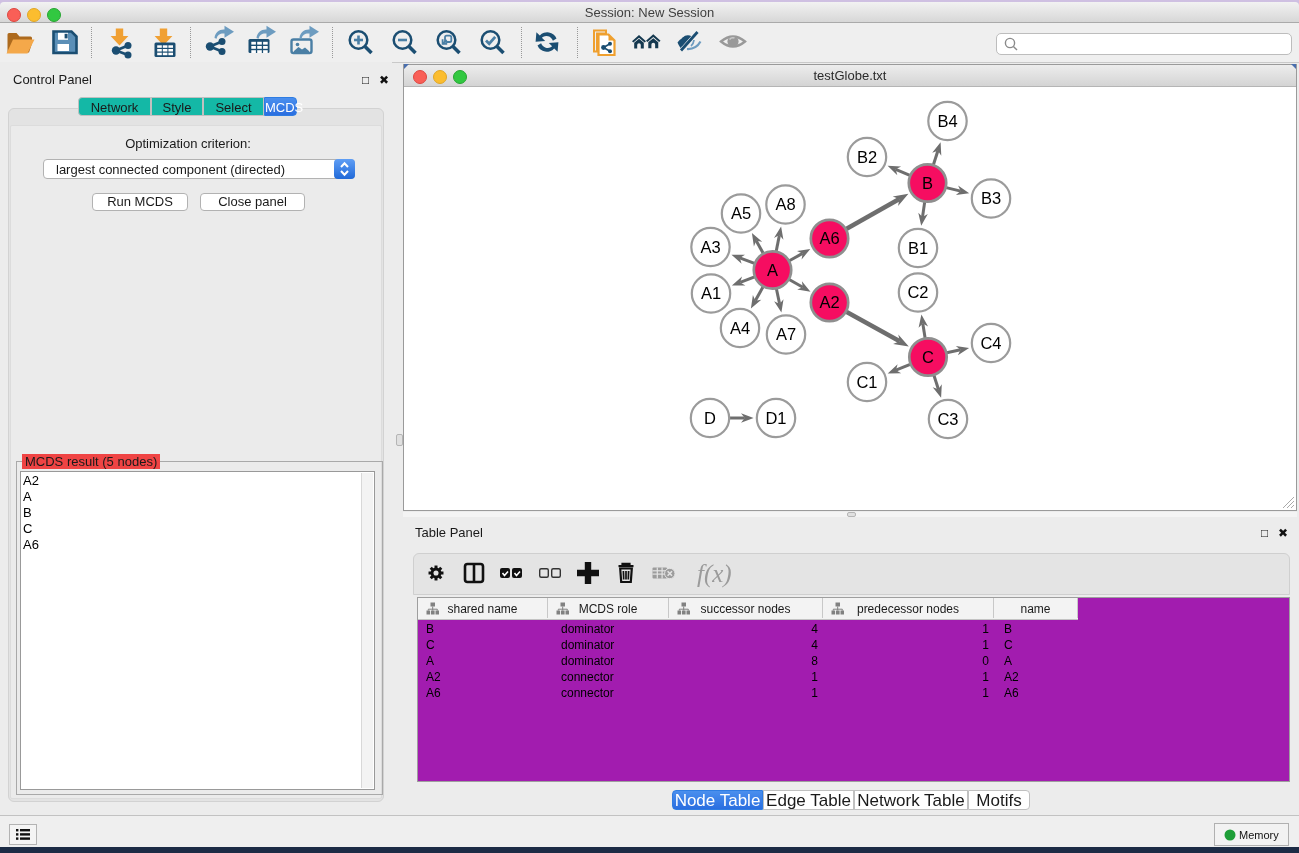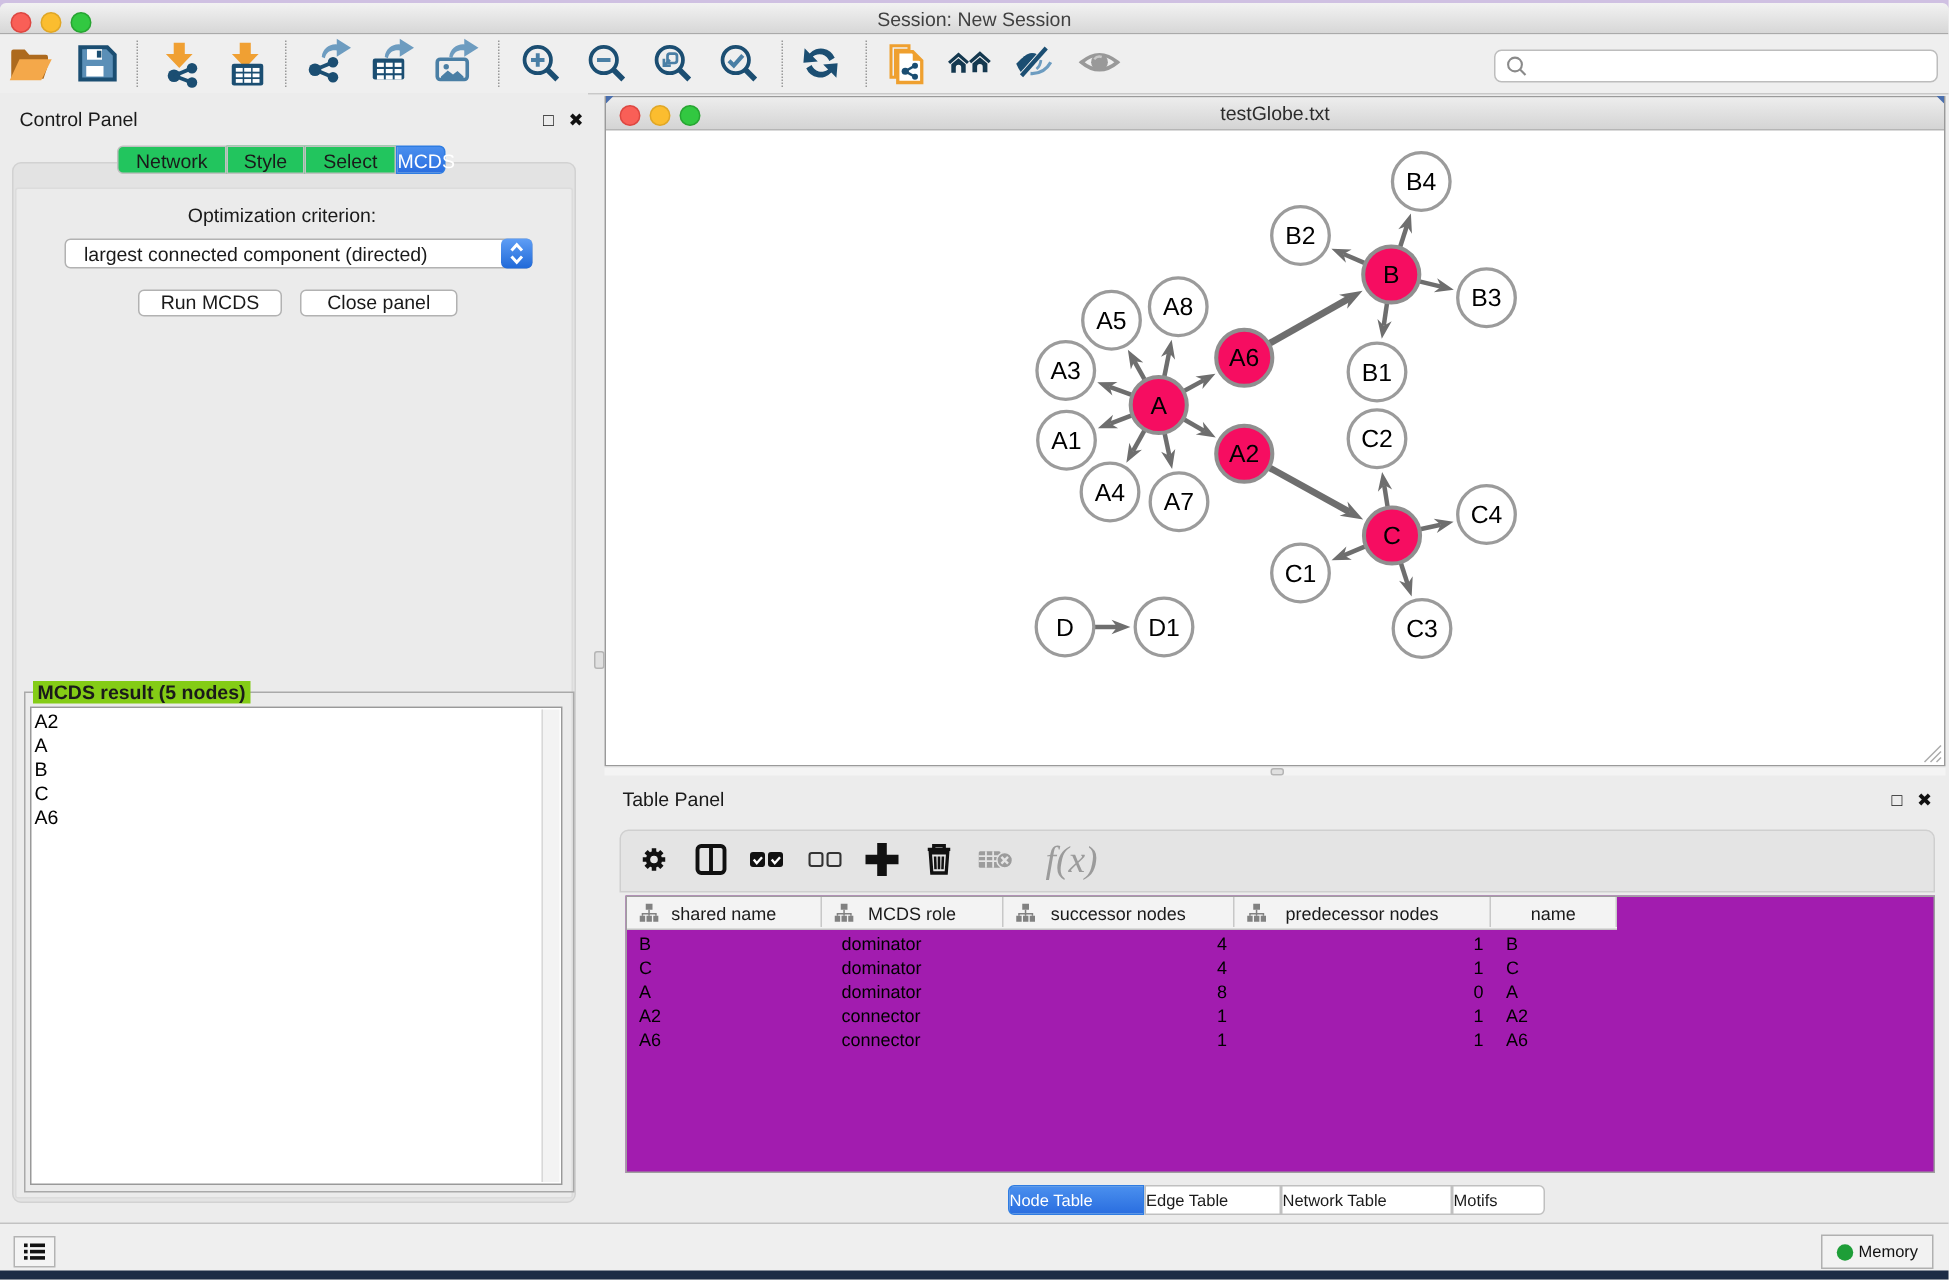--- a/index.html
+++ b/index.html
@@ -10,50 +10,50 @@
 #titlebar{left:0;top:2px;width:1299px;height:20px;background:linear-gradient(#f2f2f2,#d7d7d7);border-bottom:1px solid #aaa;border-radius:4px 4px 0 0;}
 #titlebar .title{position:absolute;left:0;right:0;top:3px;text-align:center;font-size:13px;color:#404040;}
 .tl{position:absolute;width:12px;height:12px;border-radius:50%;top:6px;}
 #toolbar{left:0;top:23px;width:1299px;height:39px;background:#efefef;border-bottom:1px solid #c9c9c9;}
 .tsep{position:absolute;top:4px;height:31px;width:0;border-left:1px dotted #999;}
 #searchbox{position:absolute;left:996px;top:10px;width:294px;height:20px;background:#fff;border:1px solid #bdbdbd;border-radius:5px;}
 
 #cpanel{left:0;top:62px;width:392px;height:753px;background:#ececec;}
 #cpanel .hdr{position:absolute;left:13px;top:10px;font-size:13px;color:#1a1a1a;}
 .winbtns{position:absolute;top:11px;font-size:12px;color:#111;}
-.tabseg{position:absolute;top:0;height:19px;line-height:19px;text-align:center;font-size:13px;color:#1a1a1a;background:#22c55e;border:1px solid #c0c0c0;box-sizing:border-box;}
+.tabseg{position:absolute;top:0;height:19px;line-height:19px;text-align:center;font-size:13px;color:#1a1a1a;background:#14b8a6;border:1px solid #c0c0c0;box-sizing:border-box;}
 .tabseg.sel{background:linear-gradient(#4a8fee,#2a6ee0);color:#fff;border-color:#2e7ce2;}
 #cpbox{position:absolute;left:8px;top:46px;width:376px;height:694px;background:#e3e3e3;border:1px solid #d2d2d2;border-radius:6px;box-sizing:border-box;}
 #cpinner{position:absolute;left:10px;top:63px;width:372px;height:674px;background:#ebebeb;border:1px solid #dcdcdc;border-radius:2px;box-sizing:border-box;}
 #optlabel{position:absolute;left:0;width:376px;top:74px;text-align:center;font-size:13px;color:#1a1a1a;}
 #dropdown{position:absolute;left:43px;top:97px;width:312px;height:20px;background:#fff;border:1px solid #b2b2b2;border-radius:4px;box-sizing:border-box;}
 #dropdown .dtext{position:absolute;left:12px;top:2px;font-size:13px;color:#1a1a1a;}
 #dropdown .dbtn{position:absolute;right:-1px;top:-1px;width:21px;height:20px;border-radius:4px;background:linear-gradient(#5f9ef5,#2069d8);}
 .pushbtn{position:absolute;top:131px;height:18px;background:#fff;border:1px solid #b2b2b2;border-radius:4px;box-sizing:border-box;font-size:13px;text-align:center;line-height:16px;color:#1a1a1a;}
 #fieldset{position:absolute;left:16px;top:399px;width:367px;height:334px;border:1px solid #a9a9a9;box-sizing:border-box;}
-#fieldset .legend{position:absolute;left:5px;top:-8px;background:#84cc16;padding:0 3px;font-size:13px;color:#1a1a1a;font-weight:bold;}
+#fieldset .legend{position:absolute;left:5px;top:-8px;background:#ef4444;padding:0 3px;font-size:13px;color:#1a1a1a;}
 #mcdslist{position:absolute;left:3px;top:9px;width:355px;height:319px;background:#fff;border:1px solid #999;box-sizing:border-box;}
 #mcdslist .sbar{position:absolute;right:1px;top:1px;width:11px;height:315px;background:#f3f3f3;border-left:1px solid #d8d8d8;}
 #mcdslist .items{position:absolute;left:2px;top:1px;font-size:13px;line-height:16px;color:#000;}
 
 #netwin{left:403px;top:64px;width:894px;height:447px;background:#fff;border:1px solid #9a9a9a;box-sizing:border-box;}
 #nettitle{position:absolute;left:0;top:0;width:892px;height:21px;background:linear-gradient(#ededed,#d4d4d4);border-bottom:1px solid #b5b5b5;}
 #nettitle .title{position:absolute;left:0;right:0;top:3px;text-align:center;font-size:13px;color:#2b2b2b;}
 #graph{position:absolute;left:0;top:22px;}
 
 #tpanel{left:393px;top:511px;width:906px;height:304px;background:#ececec;}
 #tpanel .hdr{position:absolute;left:22px;top:14px;font-size:13px;color:#1a1a1a;}
 #ttoolbar{position:absolute;left:20px;top:42px;width:877px;height:42px;background:#e4e4e4;border:1px solid #cfcfcf;border-radius:6px 6px 0 0;box-sizing:border-box;}
 #ttable{position:absolute;left:24px;top:86px;width:873px;height:185px;background:#a21caf;border:1px solid #9e9e9e;box-sizing:border-box;}
 #thead{position:absolute;left:0;top:0;width:660px;height:21px;background:#f3f3f3;border-bottom:1px solid #c3c3c3;}
 .hcell{position:absolute;top:0;height:20px;border-right:1px solid #c8c8c8;box-sizing:border-box;}
 .hcell .txt{position:absolute;left:0;right:0;top:4px;text-align:center;font-size:12px;color:#1a1a1a;}
 .trow{position:absolute;left:0;width:871px;height:16px;font-size:12px;color:#000;}
 .trow span{position:absolute;top:2px;}
-.btabseg{position:absolute;top:0;height:20px;line-height:20px;text-align:left;font-size:11px;color:#1a1a1a;background:#fff;border:1px solid #c0c0c0;box-sizing:border-box;}
+.btabseg{position:absolute;top:0;height:20px;line-height:20px;text-align:center;font-size:17px;color:#1a1a1a;background:#fff;border:1px solid #c0c0c0;box-sizing:border-box;}
 .btabseg.sel{background:linear-gradient(#4a8fee,#2a6ee0);color:#fff;border-color:#2e7ce2;}
 
 #statusbar{left:0;top:815px;width:1299px;height:32px;background:#efefef;border-top:1px solid #c2c2c2;}
 #listbtn{position:absolute;left:9px;top:8px;width:28px;height:21px;background:#f4f4f4;border:1px solid #b3b3b3;box-sizing:border-box;}
 #membtn{position:absolute;left:1214px;top:7px;width:75px;height:23px;background:#f2f2f2;border:1px solid #b0b0b0;box-sizing:border-box;font-size:11px;color:#111;}
 #desktop-bottom{left:0;top:847px;width:1299px;height:6px;background:#1c2b45;}
 svg{display:block;}
 </style>
 </head>
 <body>

